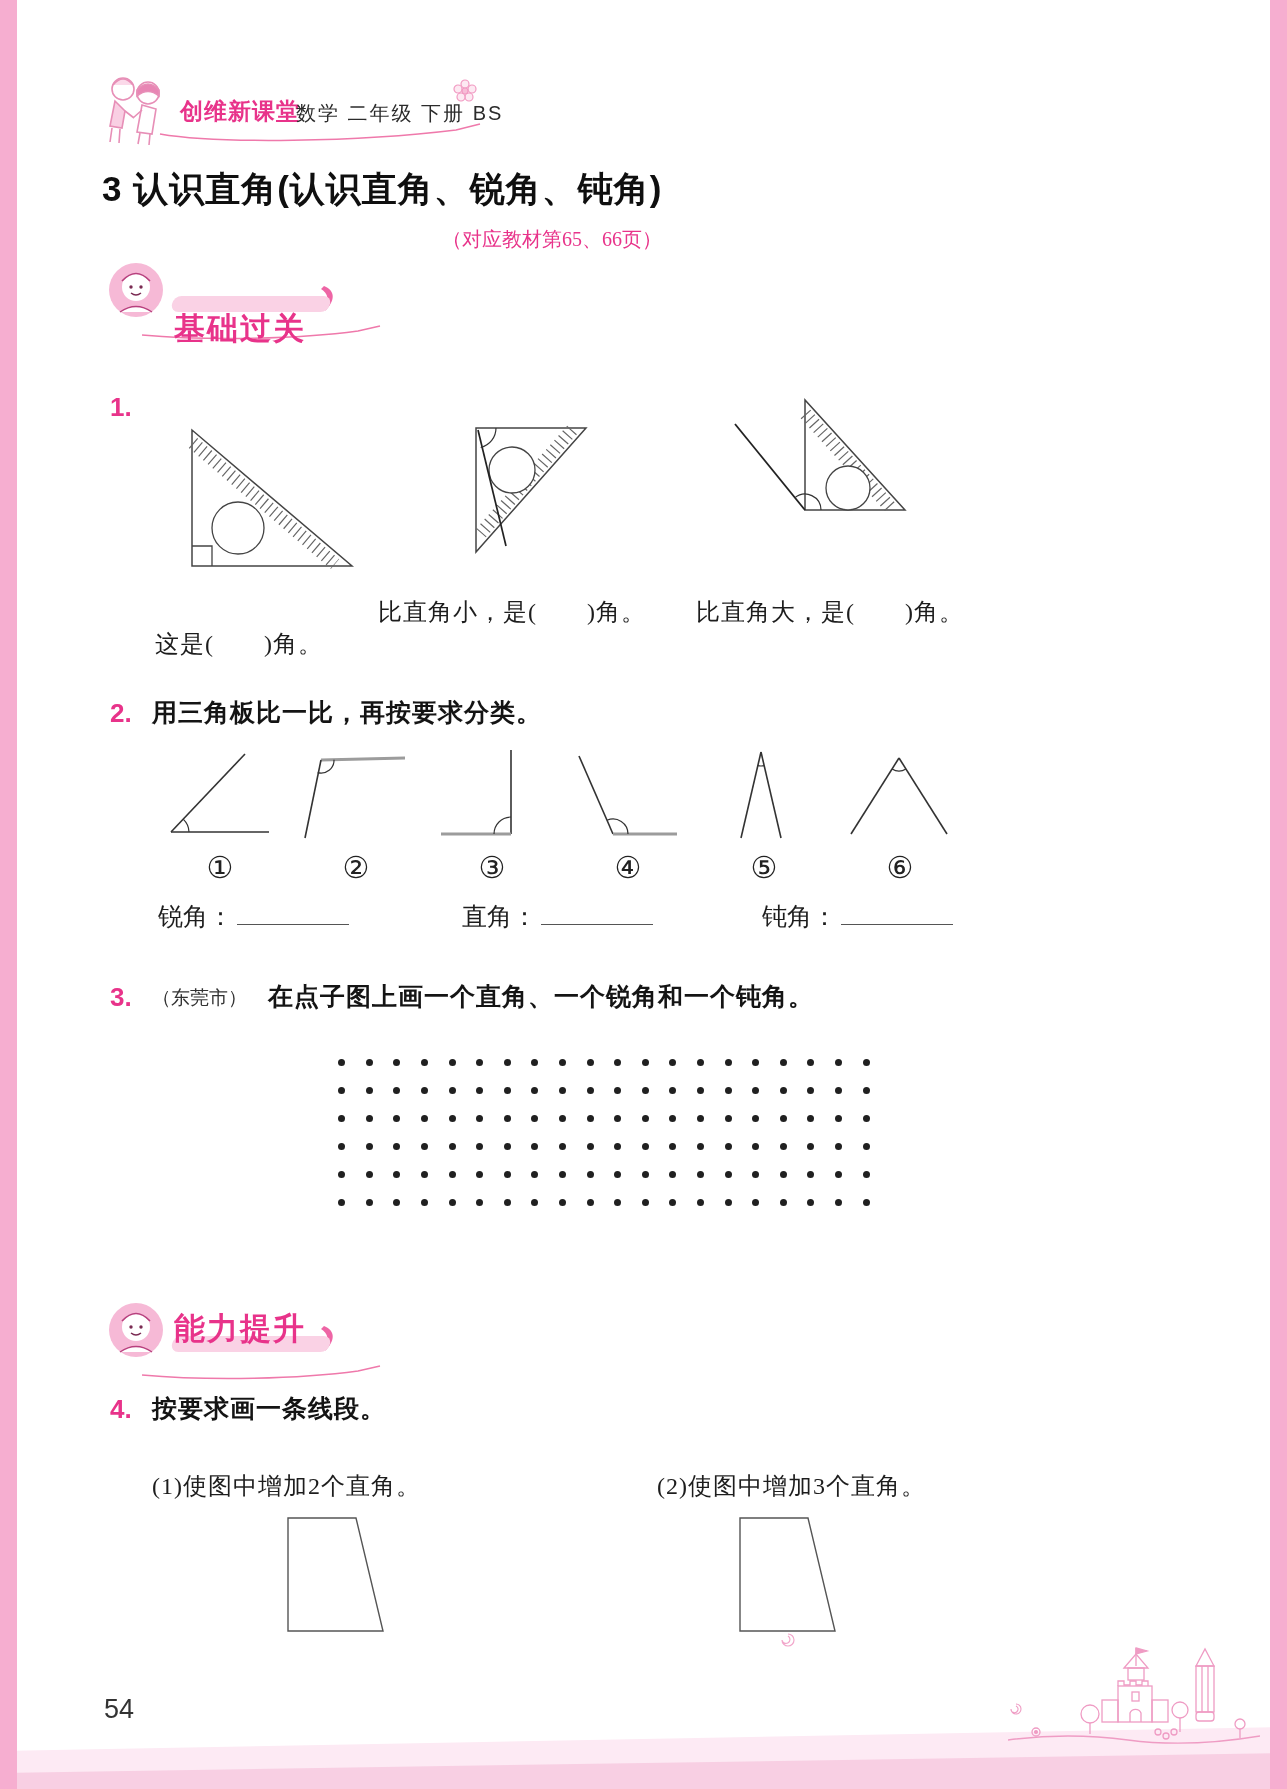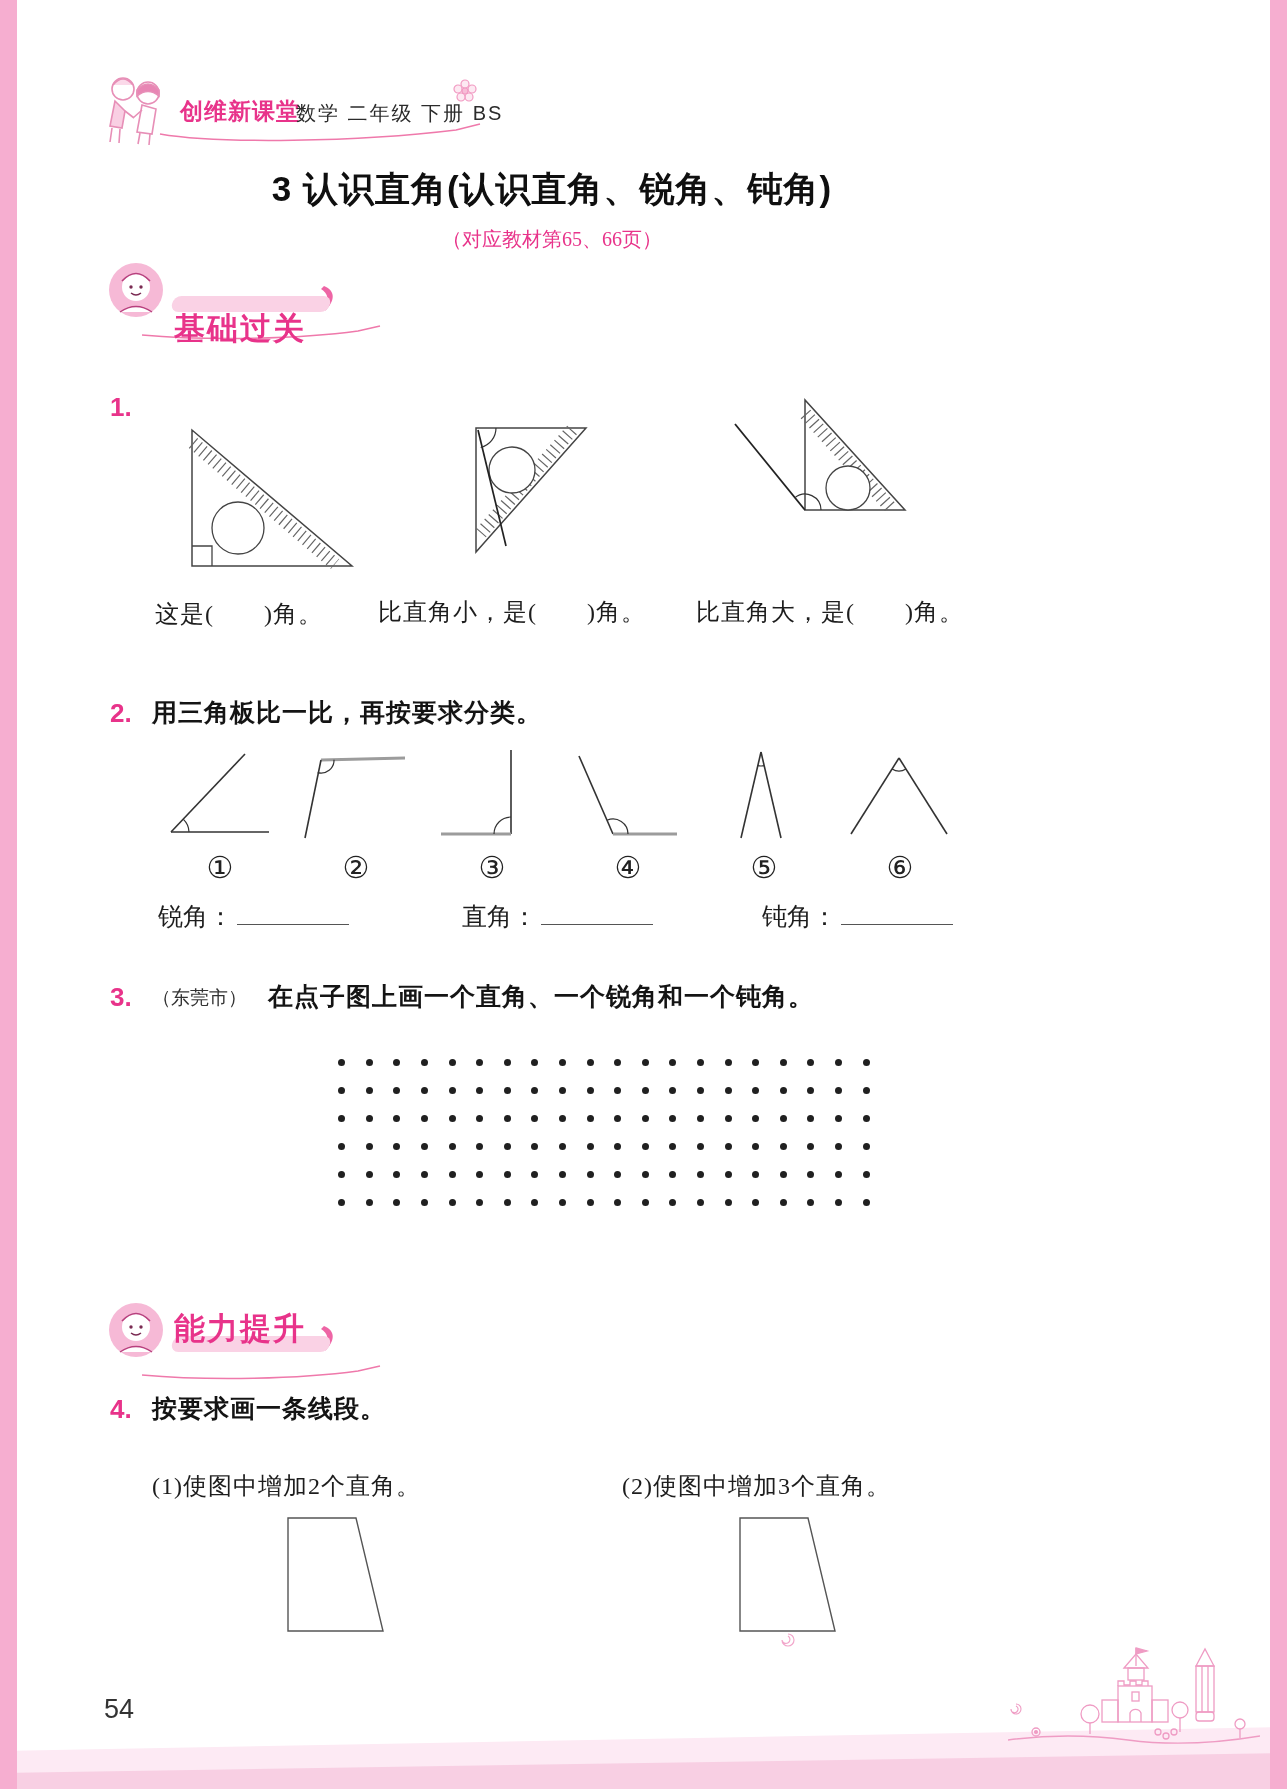--- a/index.html
+++ b/index.html
@@ -3,21 +3,21 @@
 <meta charset="utf-8">
 <style>
   html,body{margin:0;padding:0;background:#e9e9e9;}
   .page{position:relative;width:1287px;height:1789px;background:#ffffff;overflow:hidden;
         font-family:"Liberation Sans","DejaVu Sans",sans-serif;color:#141414;}
   .abs{position:absolute;}
   .strip{position:absolute;top:0;height:100%;width:17px;background:#f6aed0;z-index:5;}
   .strip.left{left:0;} .strip.right{right:0;}
   .brand{font-size:23px;font-weight:700;color:#e8338a;letter-spacing:1px;}
   .meta{font-size:20px;font-weight:500;color:#2b2b2b;letter-spacing:2px;}
-  .title{left:102px;width:900px;top:166px;text-align:center;font-size:35px;font-weight:700;color:#0f0f0f;letter-spacing:1px;}
+  .title{left:102px;width:900px;top:166px;font-size:35px;font-weight:700;color:#0f0f0f;letter-spacing:1px;}
   .subtitle{left:102px;width:900px;top:226px;text-align:center;font-size:20px;color:#e8338a;
             font-family:"Liberation Serif","DejaVu Serif",serif;}
   .sec-label{font-size:31px;font-weight:700;color:#e8338a;letter-spacing:2px;z-index:2;}
   .sec-bar{width:158px;height:16px;background:#fad2e5;border-radius:8px;transform:skewX(-12deg);z-index:1;}
   .q-num{font-size:26px;font-weight:700;color:#e8338a;}
   .q-text{font-size:25px;font-weight:600;color:#141414;letter-spacing:1px;}
   .serif{font-family:"Liberation Serif","DejaVu Serif",serif;}
   .blank{font-size:24px;color:#1d1d1d;letter-spacing:1px;}
   .angles-row{left:160px;top:746px;width:800px;display:flex;justify-content:space-between;z-index:2;}
   .angle-item{width:120px;display:flex;flex-direction:column;align-items:center;}
@@ -105,21 +105,21 @@
   </svg>
 
   <svg class="abs" style="left:733px;top:398px;" width="180" height="125" viewBox="0 0 180 125">
     <polygon points="72,2 72,112 172,112" fill="#fff" stroke="#444" stroke-width="1.5"></polygon>
     <path d="M72.5,16 L158,110" stroke="#666" stroke-width="13" stroke-dasharray="1.2 5" fill="none"></path>
     <circle cx="115" cy="90" r="22" fill="#fff" stroke="#444" stroke-width="1.3"></circle>
     <line x1="72" y1="112" x2="2" y2="26" stroke="#222" stroke-width="1.8"></line>
     <path d="M88,112 A16,16 0 0 0 61.95,99.65" stroke="#333" stroke-width="1.2" fill="none"></path>
   </svg>
 
-  <div class="abs blank serif" style="left:155px;top:598px;">这是(　　)角。</div>
+  <div class="abs blank serif" style="left:155px;top:628px;">这是(　　)角。</div>
   <div class="abs blank serif" style="left:378px;top:596px;">比直角小，是(　　)角。</div>
   <div class="abs blank serif" style="left:696px;top:596px;">比直角大，是(　　)角。</div>
 
   <div class="abs q-num" style="left:110px;top:698px;">2.</div>
   <div class="abs q-text" style="left:152px;top:696px;">用三角板比一比，再按要求分类。</div>
 
   <div class="abs angles-row">
     <div class="angle-item">
       <svg width="110" height="100" viewBox="0 0 110 100">
         <line x1="6" y1="86" x2="104" y2="86" stroke="#333" stroke-width="1.6"></line>
@@ -322,21 +322,21 @@
     <path d="M4,2 C16,7 15,17 5,27 C10,17 8,9 1,5 Z" fill="#ee65a5"></path>
   </svg>
   <svg class="abs" style="left:140px;top:1364px;" width="250" height="18" viewBox="0 0 250 18">
     <path d="M2,11 C70,17 160,15 218,7 L240,2" stroke="#ef79ab" stroke-width="1.6" fill="none"></path>
   </svg>
 
   <div class="abs q-num" style="left:110px;top:1394px;">4.</div>
   <div class="abs q-text" style="left:152px;top:1392px;">按要求画一条线段。</div>
 
   <div class="abs part-text serif" style="left:152px;top:1470px;">(1)使图中增加2个直角。</div>
-  <div class="abs part-text serif" style="left:622px;top:1470px;">(2)使图中增加3个直角。</div>
+  <div class="abs part-text serif" style="left:657px;top:1470px;">(2)使图中增加3个直角。</div>
 
   <svg class="abs" style="left:280px;top:1514px;" width="120" height="122" viewBox="0 0 120 122">
     <polygon points="8,4 76,4 103,117 8,117" fill="#fff" stroke="#555" stroke-width="1.4"></polygon>
   </svg>
   <svg class="abs" style="left:732px;top:1514px;" width="120" height="122" viewBox="0 0 120 122">
     <polygon points="8,4 76,4 103,117 8,117" fill="#fff" stroke="#555" stroke-width="1.4"></polygon>
   </svg>
 
   <svg class="abs" style="left:0;top:1717px;z-index:1;" width="1287" height="72" viewBox="0 0 1287 72" preserveAspectRatio="none">
     <path d="M0,34 L1287,10 L1287,72 L0,72 Z" fill="#fdeaf4"></path>

